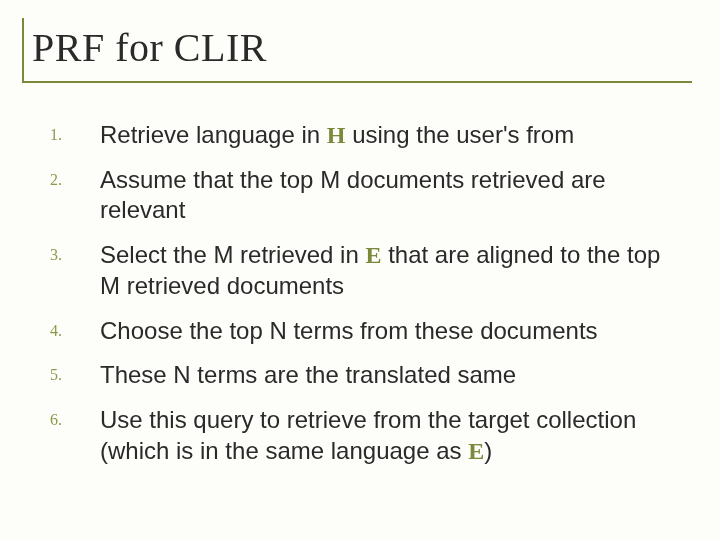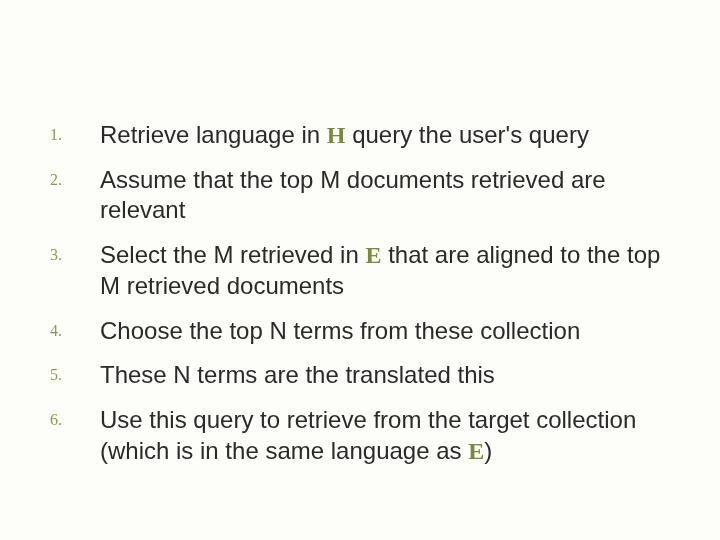--- a/index.html
+++ b/index.html
@@ -62,54 +62,59 @@
   .lang {
     font-family: "Times New Roman", Times, serif;
     color: #7a8a3a;
     font-weight: bold;
   }
 </style>
 </head>
 <body>
 
 <div class="slide">
+  <div class="title-wrap">
+    <div class="title-rule">
+      <span class="title">PRF for CLIR</span>
+    </div>
+  </div>
 
   <div class="body">
     <div class="item">
       <div class="num">1.</div>
       <div class="txt">
-        <span>Retrieve language in </span><span class="lang">H</span><span> query the user's query</span>
+        <span>Retrieve language in </span><span class="lang">H</span><span> using the user's from</span>
       </div>
     </div>
 
     <div class="item">
       <div class="num">2.</div>
       <div class="txt">
         <span>Assume that the top M documents retrieved are relevant</span><span class="lang"></span><span></span>
       </div>
     </div>
 
     <div class="item">
       <div class="num">3.</div>
       <div class="txt">
         <span>Select the M retrieved in </span><span class="lang">E</span><span> that are aligned to the top M retrieved documents</span>
       </div>
     </div>
 
     <div class="item">
       <div class="num">4.</div>
       <div class="txt">
-        <span>Choose the top N terms from these collection</span><span class="lang"></span><span></span>
+        <span>Choose the top N terms from these documents</span><span class="lang"></span><span></span>
       </div>
     </div>
 
     <div class="item">
       <div class="num">5.</div>
       <div class="txt">
-        <span>These N terms are the translated this</span><span class="lang"></span><span></span>
+        <span>These N terms are the translated same</span><span class="lang"></span><span></span>
       </div>
     </div>
 
     <div class="item">
       <div class="num">6.</div>
       <div class="txt">
         <span>Use this query to retrieve from the target collection (which is in the same language as </span><span class="lang">E</span><span>)</span>
       </div>
     </div>
   </div>

